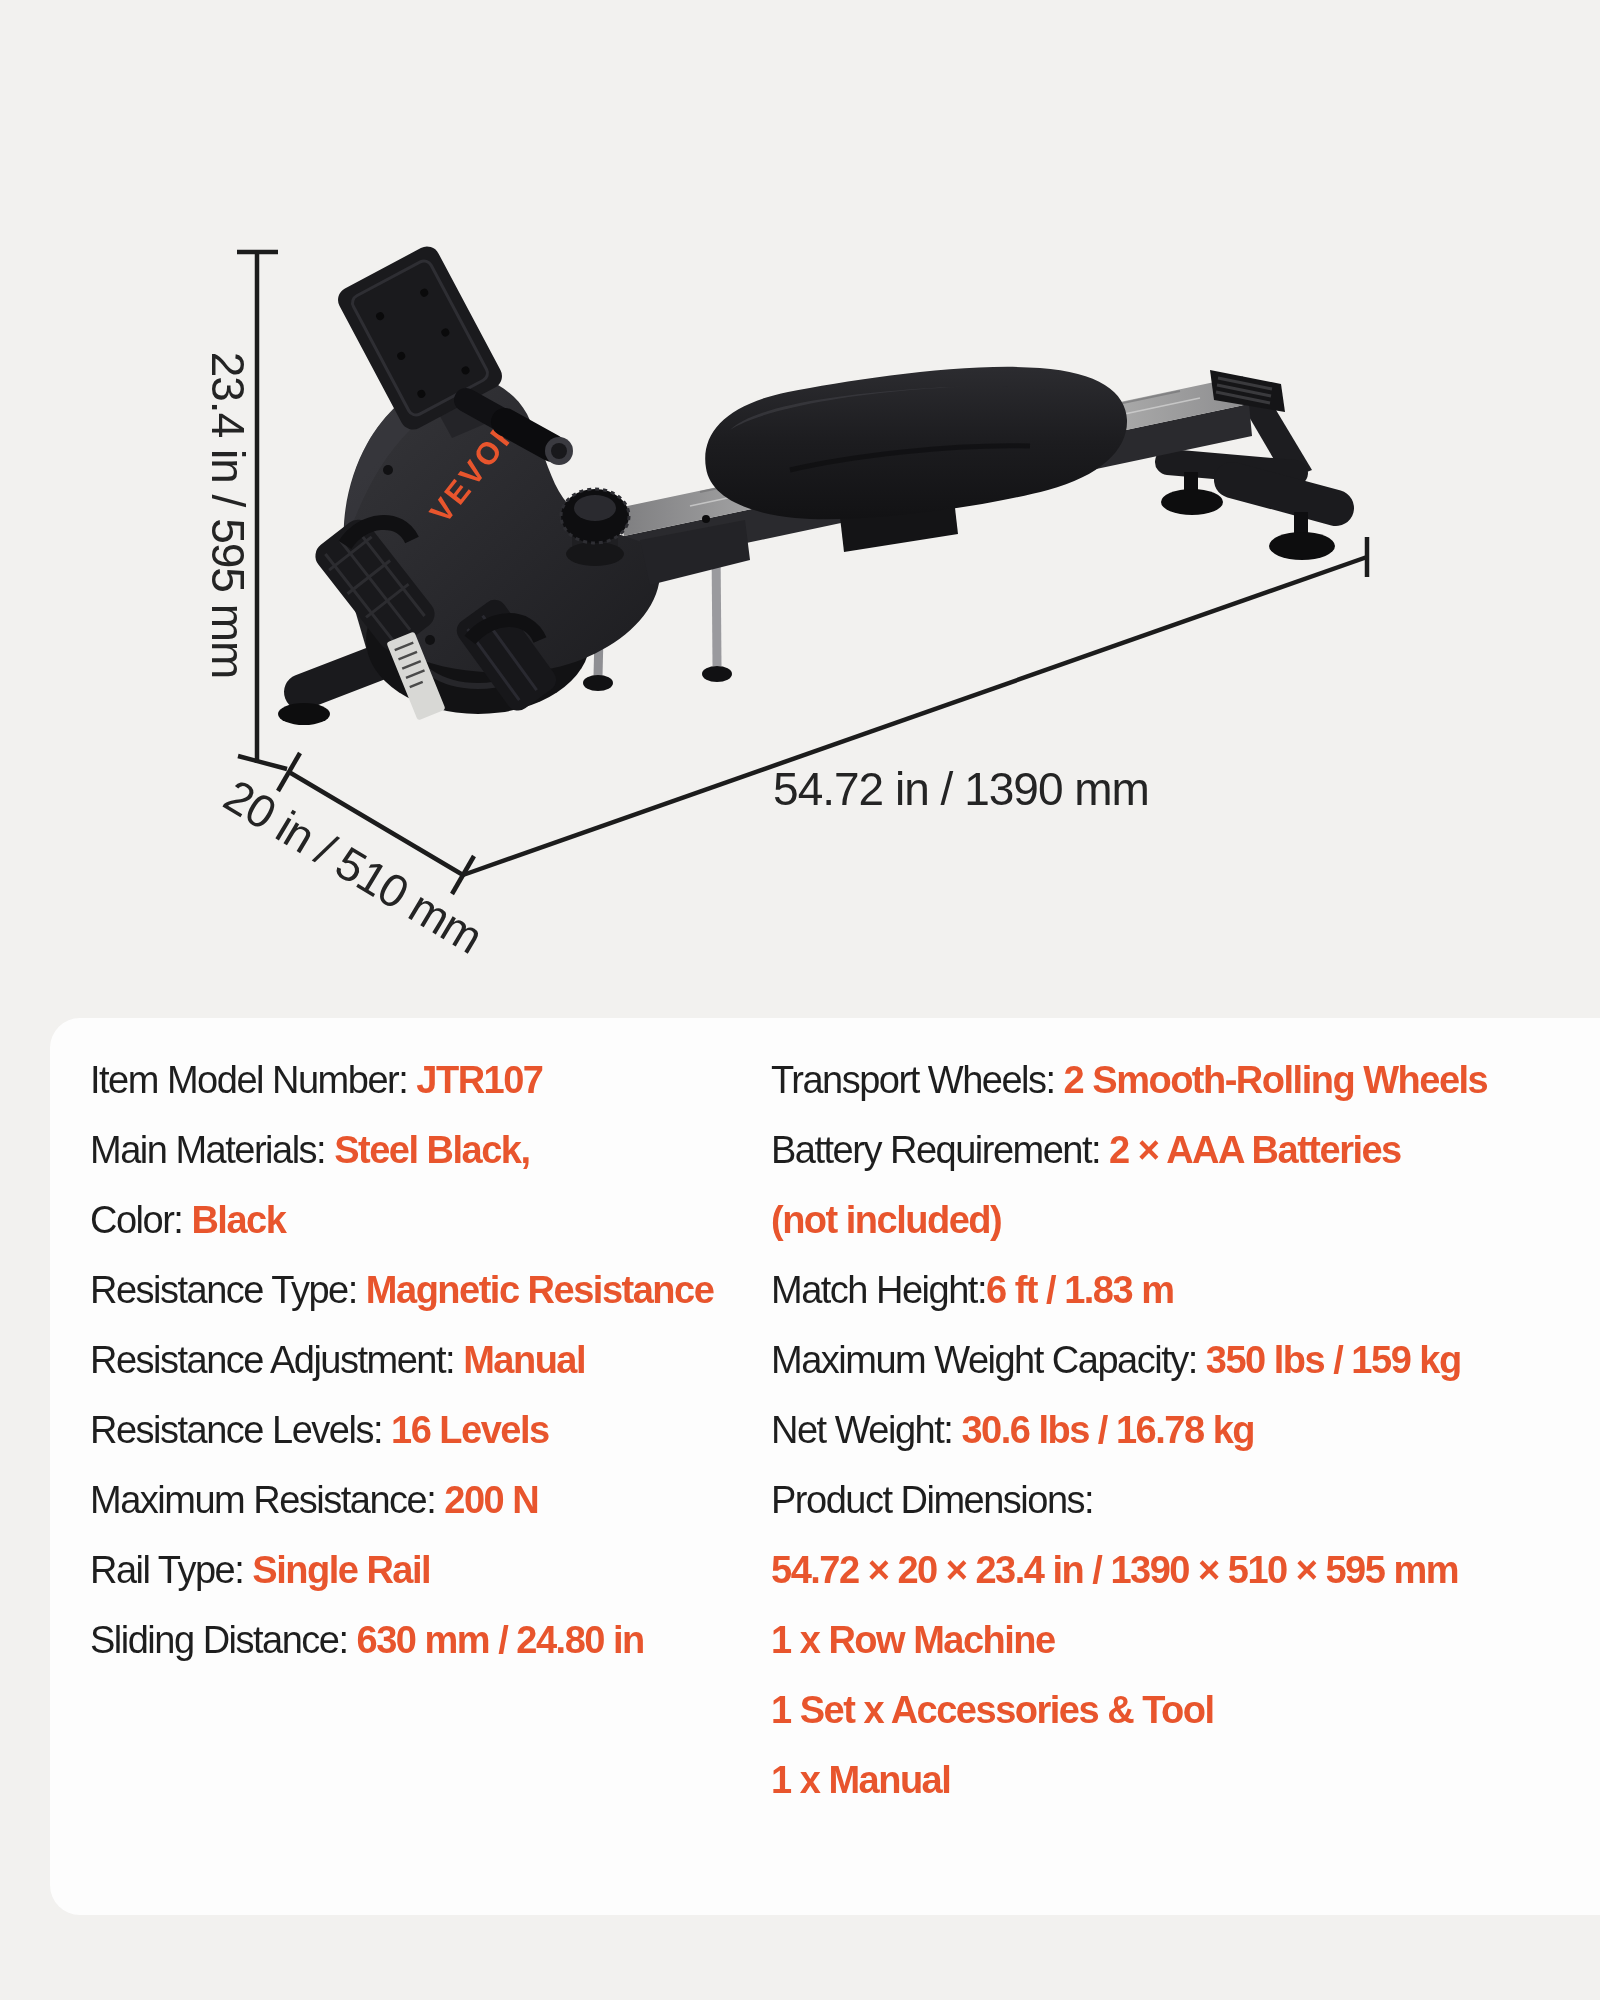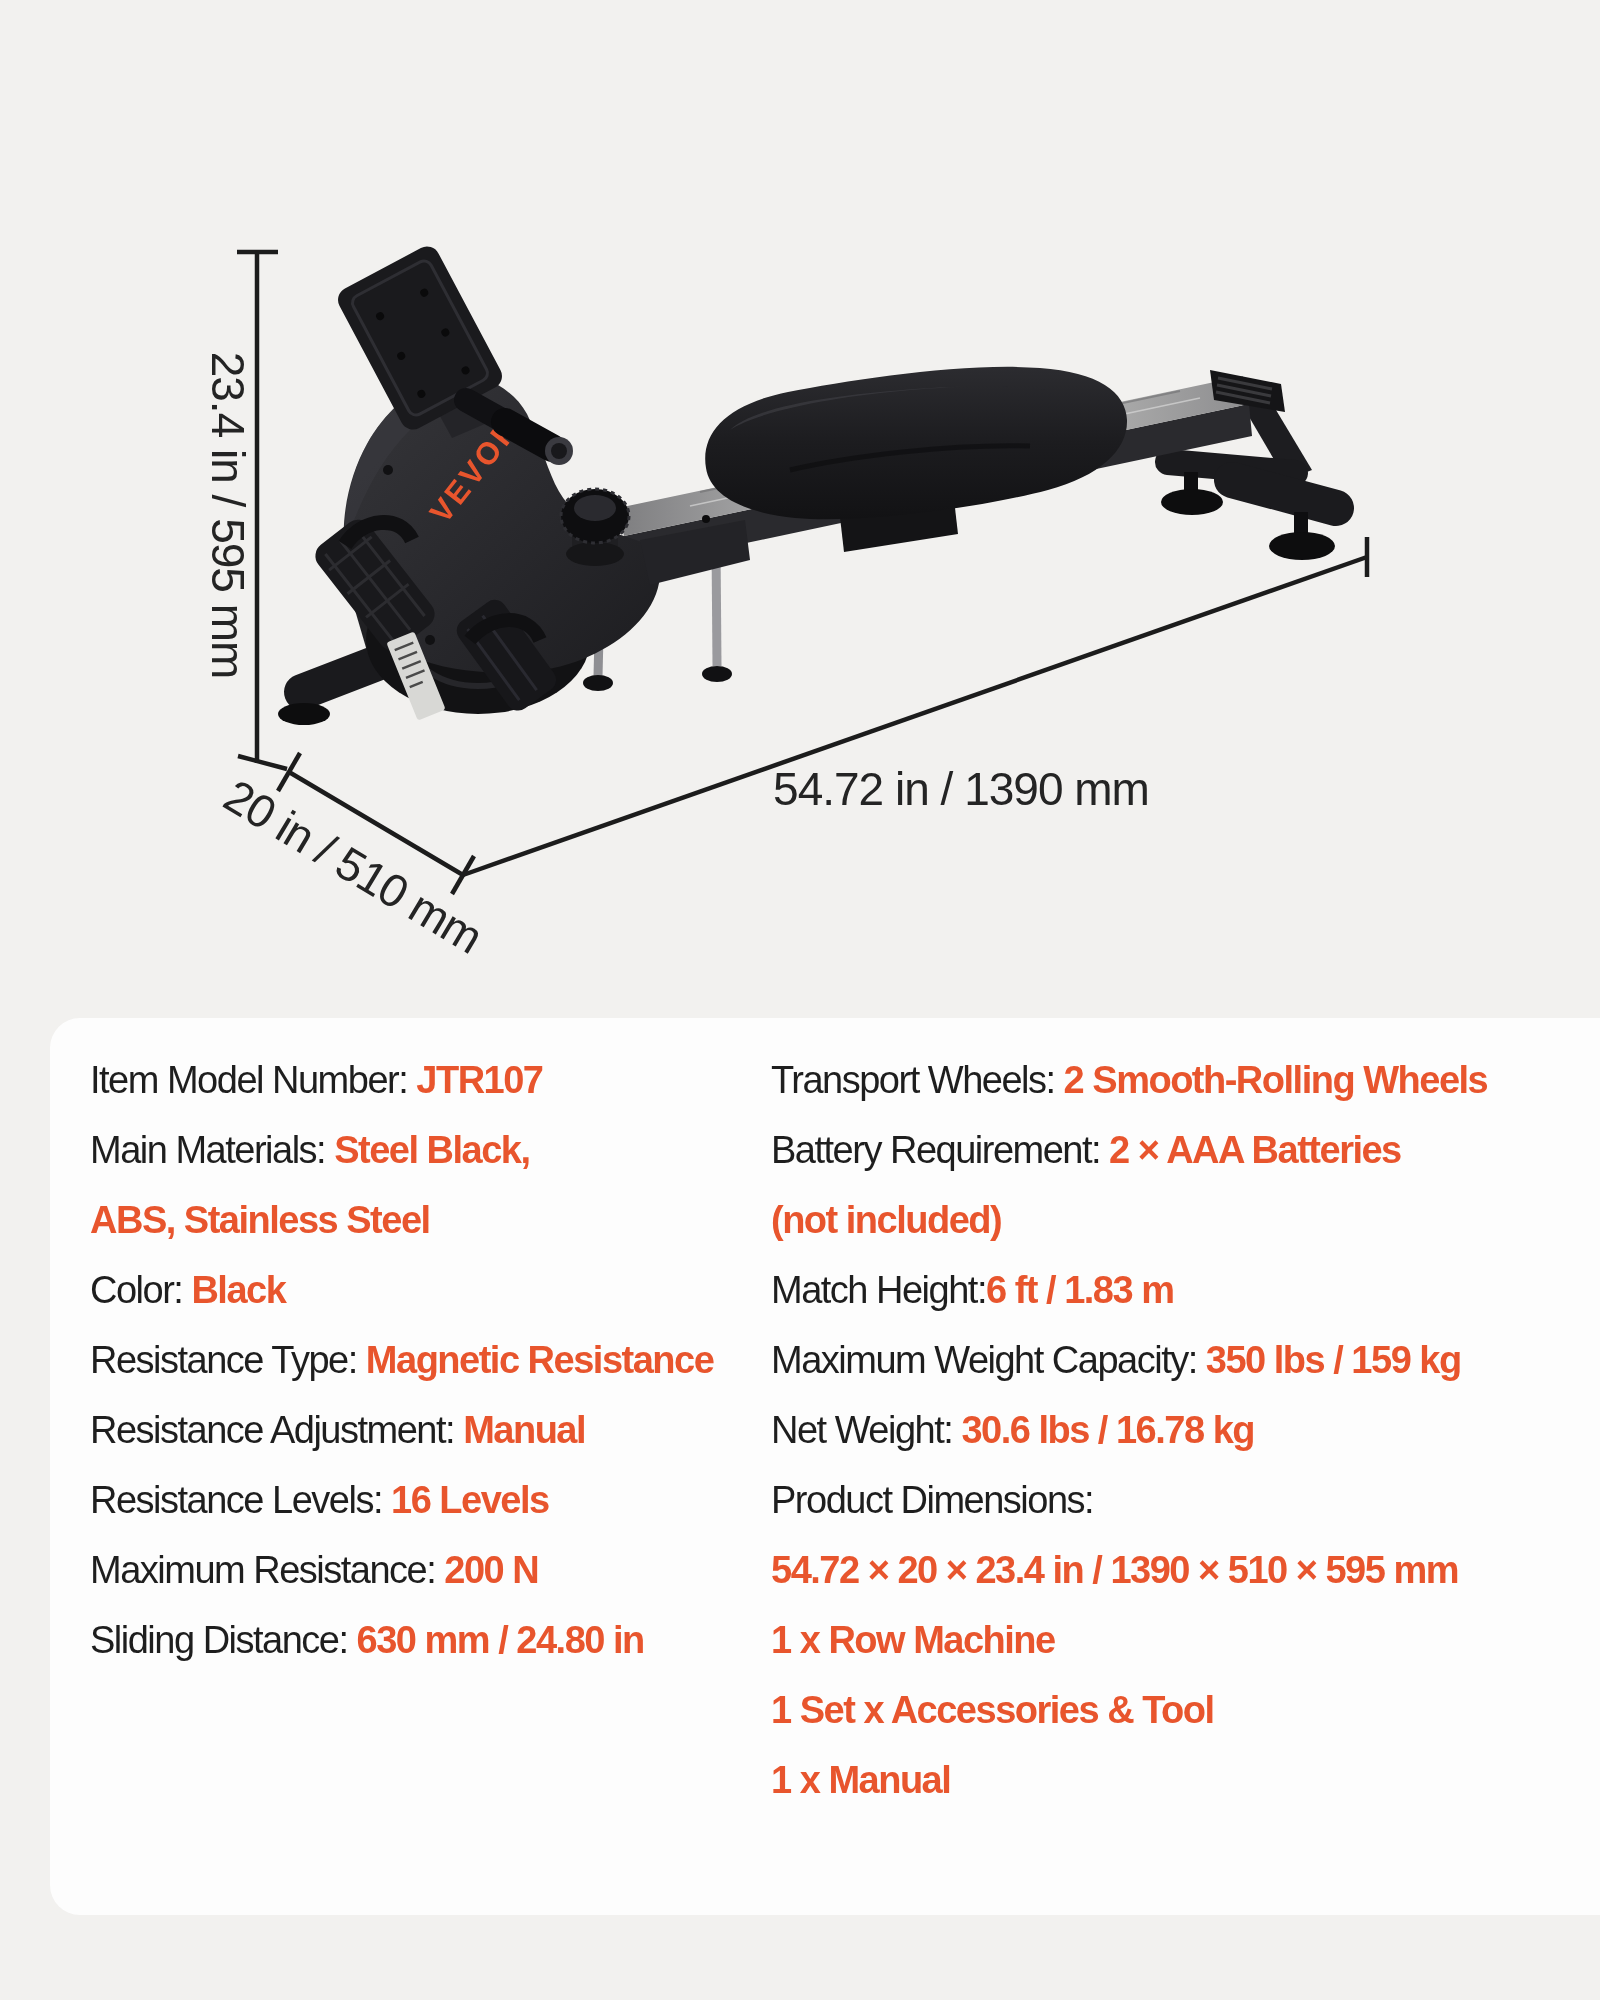--- a/index.html
+++ b/index.html
@@ -176,26 +176,26 @@
     </g>
     <text class="dim-label" x="212" y="515" text-anchor="middle" transform="rotate(90 212 515)">23.4 in / 595 mm</text>
     <text class="dim-label" x="345" y="880" text-anchor="middle" transform="rotate(31 345 880)">20 in / 510 mm</text>
     <text class="dim-label" x="961" y="805" text-anchor="middle">54.72 in / 1390 mm</text>
   </svg>
 
   <div class="spec-card">
     <div class="spec-col left">
         <div class="spec-row"><span class="lab">Item Model Number: </span><span class="val">JTR107</span></div>
         <div class="spec-row"><span class="lab">Main Materials: </span><span class="val">Steel Black,</span></div>
-        <div class="spec-row"><span class="lab"></span><span class="val">ABS, Stainless Steel</span></div>
         <div class="spec-row"><span class="lab">Color: </span><span class="val">Black</span></div>
         <div class="spec-row"><span class="lab">Resistance Type: </span><span class="val">Magnetic Resistance</span></div>
         <div class="spec-row"><span class="lab">Resistance Adjustment: </span><span class="val">Manual</span></div>
         <div class="spec-row"><span class="lab">Resistance Levels: </span><span class="val">16 Levels</span></div>
         <div class="spec-row"><span class="lab">Maximum Resistance: </span><span class="val">200 N</span></div>
+        <div class="spec-row"><span class="lab">Rail Type: </span><span class="val">Single Rail</span></div>
         <div class="spec-row"><span class="lab">Sliding Distance: </span><span class="val">630 mm / 24.80 in</span></div>
       </div>
     <div class="spec-col right">
         <div class="spec-row"><span class="lab">Transport Wheels: </span><span class="val">2 Smooth-Rolling Wheels</span></div>
         <div class="spec-row"><span class="lab">Battery Requirement: </span><span class="val">2 × AAA Batteries</span></div>
         <div class="spec-row"><span class="lab"></span><span class="val">(not included)</span></div>
         <div class="spec-row"><span class="lab">Match Height:</span><span class="val">6 ft / 1.83 m</span></div>
         <div class="spec-row"><span class="lab">Maximum Weight Capacity: </span><span class="val">350 lbs / 159 kg</span></div>
         <div class="spec-row"><span class="lab">Net Weight: </span><span class="val">30.6 lbs / 16.78 kg</span></div>
         <div class="spec-row"><span class="lab">Product Dimensions:</span><span class="val"></span></div>

